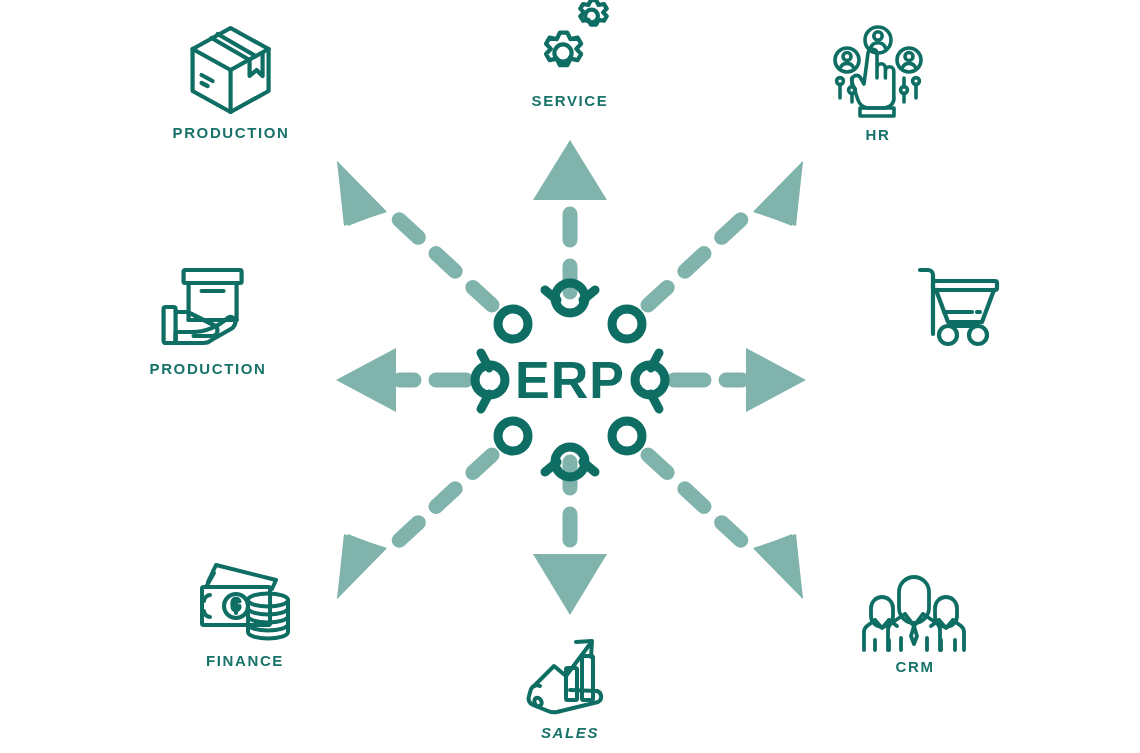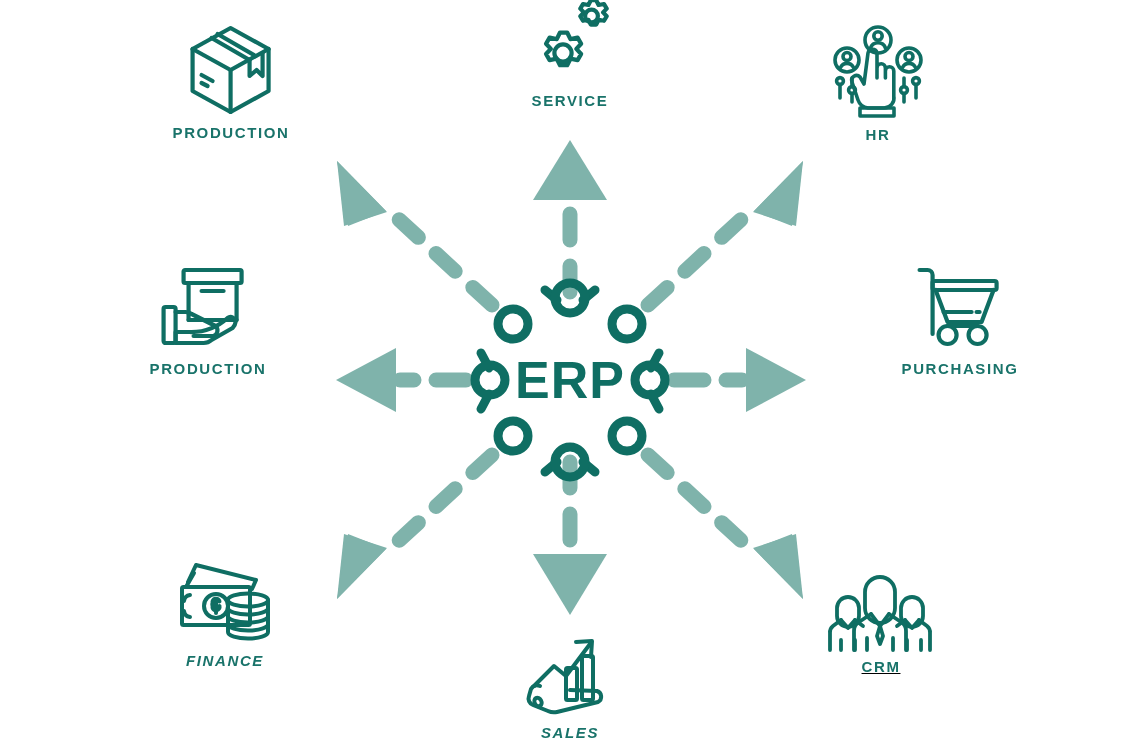--- a/index.html
+++ b/index.html
@@ -21,23 +21,23 @@
     color:#19736a;
     white-space:nowrap;
     text-align:center;
   }
   
   #n-inventory{left:231px;top:18px;transform:translateX(-50%);}
   #n-service{left:570px;top:-4px;transform:translateX(-50%);}
   #n-hr{left:878px;top:20px;transform:translateX(-50%);}
   #n-production{left:180px;top:262px;transform:translateX(-50%);margin-left:28px;}
   #n-purchasing{left:960px;top:262px;transform:translateX(-50%);}
-  #n-finance{left:225px;top:554px;transform:translateX(-50%);font-style:italic;}
+  #n-finance{left:245px;top:554px;transform:translateX(-50%);}
   #n-sales{left:570px;top:630px;transform:translateX(-50%);font-style:italic;}
-  #n-crm{left:881px;top:570px;transform:translateX(-50%);text-decoration:underline;}
+  #n-crm{left:915px;top:570px;transform:translateX(-50%);}
   svg.icon{overflow:visible;}
 </style>
 </head>
 <body>
 
 <svg id="stage" viewBox="0 0 1140 753" xmlns="http://www.w3.org/2000/svg">
 
   <g>
 
     <g>
@@ -213,21 +213,20 @@
         <rect x="23" y="19" width="64" height="9" rx="2"></rect>
         <path d="M26 28 L38 60 L72 60 L84 28"></path>
         <path d="M34 50 L62 50"></path>
         <path d="M67 50 L70 50"></path>
         <circle cx="38" cy="73" r="9"></circle>
         <circle cx="68" cy="73" r="9"></circle>
         <path d="M38 64 L68 64"></path>
       </g>
     </svg>
   </span>
-  <span class="lbl">PURCHASING</span>
 </div>
 
 <div class="node" id="n-finance">
   <span class="ico">
     <svg class="icon" width="102" height="92" viewBox="0 0 102 92">
       <g fill="none" stroke="#0f6e63" stroke-width="4" stroke-linejoin="round" stroke-linecap="round">
         <path d="M14 28 L22 11 L82 26 L78 35"></path>
         <path d="M12 33 L20 19"></path>
         <rect x="8" y="33" width="68" height="38" rx="1.5"></rect>
         <circle cx="42" cy="52" r="12"></circle>

